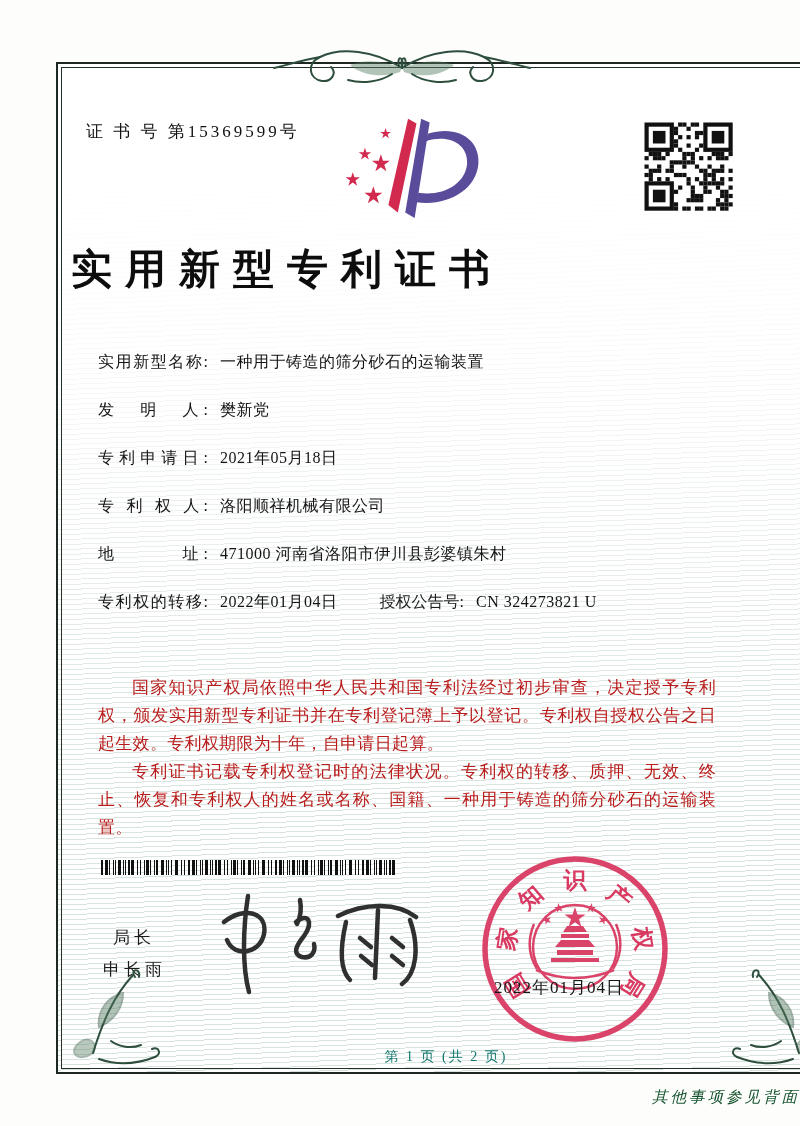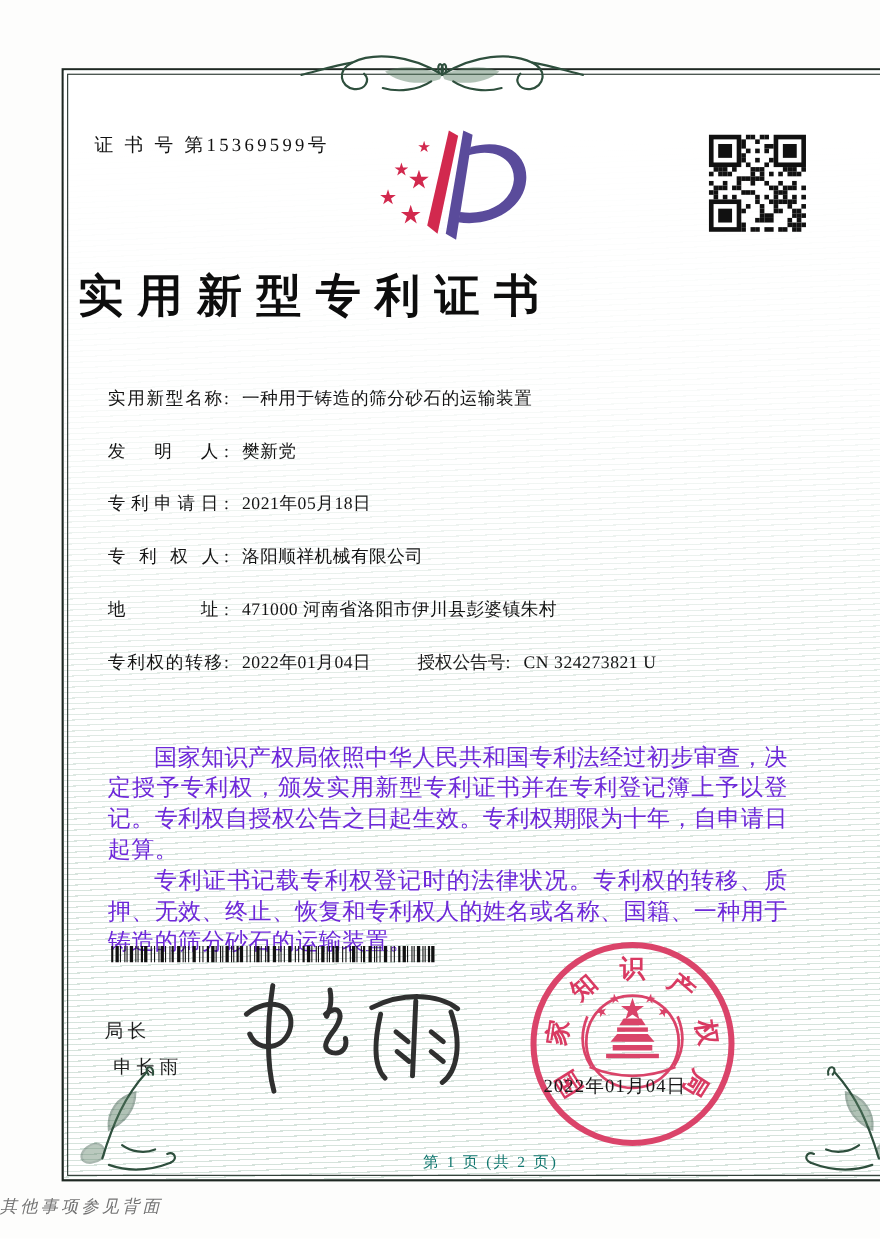--- a/index.html
+++ b/index.html
@@ -47,42 +47,42 @@
   .fields{position:absolute;left:40px;top:288px;width:618px;font-size:16px;}
   .field-row{height:20px;margin-bottom:28px;white-space:nowrap;}
   .flabel{
     display:inline-block;width:110px;text-align:justify;text-align-last:justify;
     color:#141414;vertical-align:top;
   }
   .fvalue{margin-left:12px;color:#141414;letter-spacing:0.5px;}
   .grant-group{margin-left:42px;}
 
   
-  .paras{position:absolute;left:40px;top:610px;width:618px;font-size:21px;
-    line-height:28px;color:#6d28d9;text-align:justify;letter-spacing:0.3px;}
+  .paras{position:absolute;left:40px;top:610px;width:618px;font-size:17px;
+    line-height:28px;color:#b91c1c;text-align:justify;letter-spacing:0.3px;}
   .paras p{margin:0;text-indent:2em;}
 
   
   .barcode{position:absolute;left:43px;top:796px;width:298px;height:15px;}
-  .director-title{position:absolute;left:37px;top:862px;font-size:17px;letter-spacing:4px;
+  .director-title{position:absolute;left:55px;top:862px;font-size:17px;letter-spacing:4px;
     font-family:"Liberation Sans","DejaVu Sans",sans-serif;}
   .director-name{position:absolute;left:45px;top:894px;font-size:17px;letter-spacing:4px;
     font-family:"Liberation Sans","DejaVu Sans",sans-serif;}
   .signature{position:absolute;left:150px;top:812px;width:230px;height:140px;}
 
   
   .seal{position:absolute;left:420px;top:788px;width:194px;height:194px;}
   .seal-date{position:absolute;left:436px;top:912px;font-size:17px;color:#161616;
     letter-spacing:1px;z-index:4;}
 
   .page-info{position:absolute;left:0;right:0;top:984px;text-align:center;
     font-size:14px;letter-spacing:2px;color:#0f766e;}
 
-  .back-note{position:absolute;left:0;right:0;top:1087px;text-align:left;
-    font-size:15.5px;font-style:italic;letter-spacing:3px;color:#737373;}
+  .back-note{position:absolute;left:0;right:0;top:1087px;text-align:right;
+    font-size:15.5px;font-style:italic;letter-spacing:3px;color:#14532d;}
 
   
   .orn-top{position:absolute;left:214px;top:-26px;width:260px;height:60px;z-index:4;}
   .orn-bl{position:absolute;left:1px;bottom:1px;width:104px;height:104px;z-index:4;}
   .orn-br{position:absolute;right:1px;bottom:1px;width:104px;height:104px;z-index:4;transform:scaleX(-1);}
   .hidden-defs{position:absolute;width:0;height:0;}
 </style>
 </head>
 <body>
 

